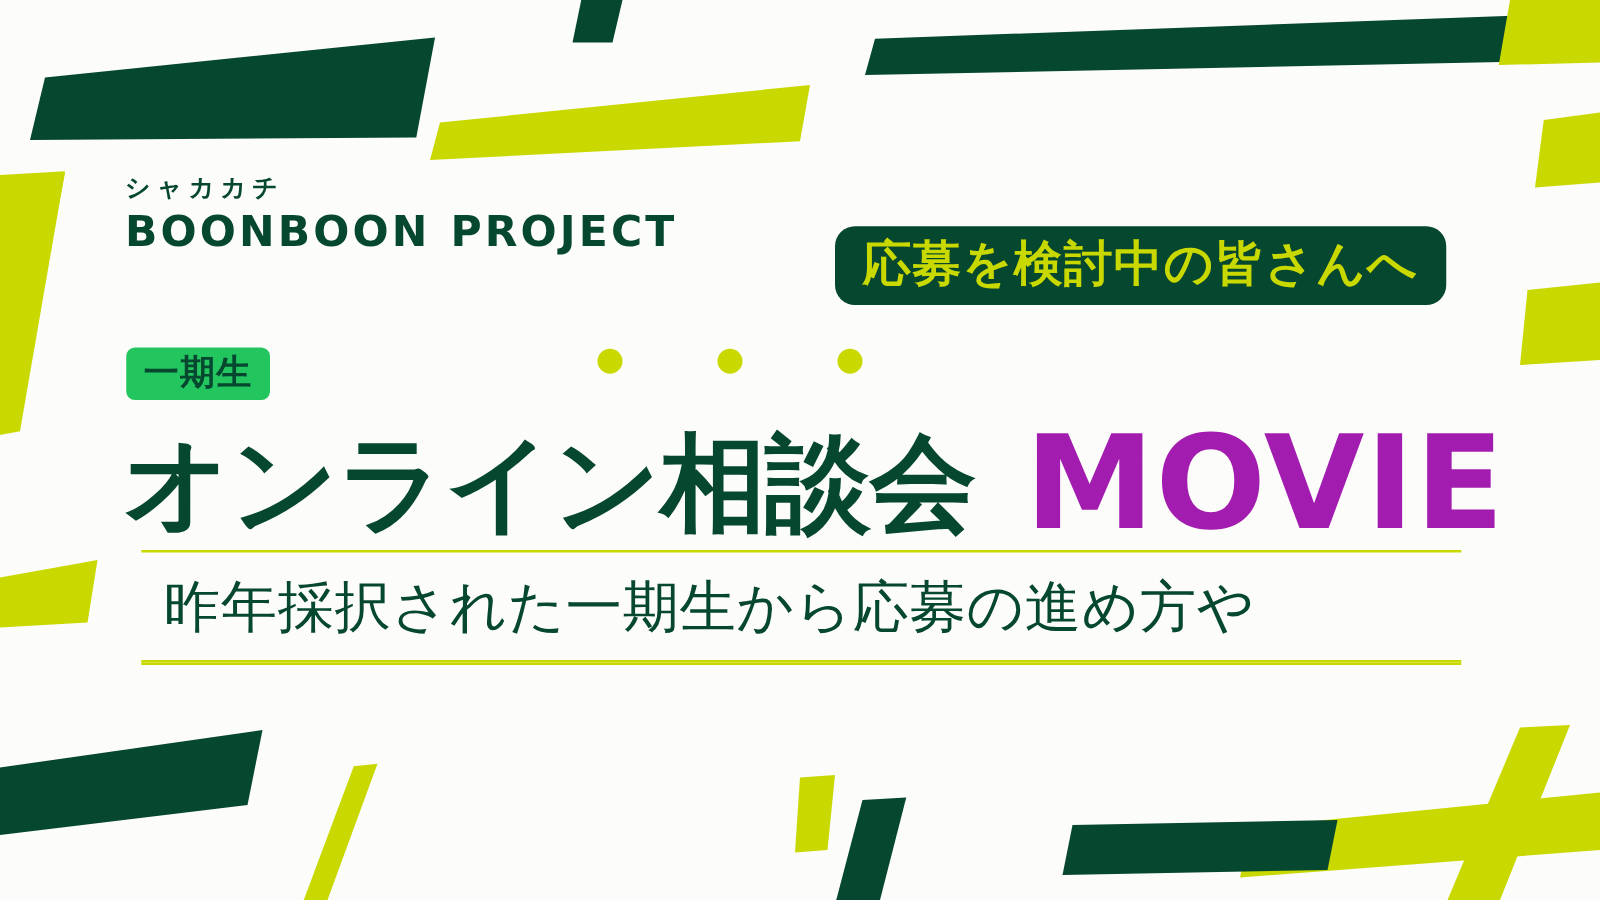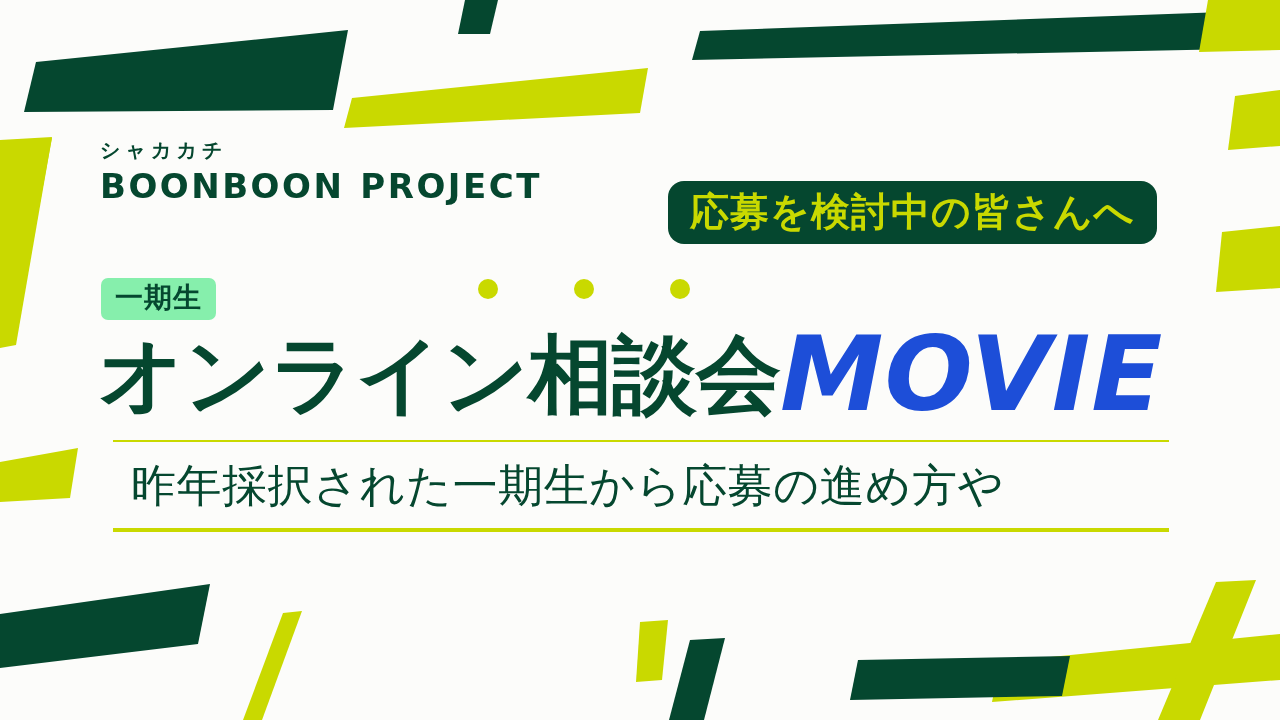--- a/index.html
+++ b/index.html
@@ -58,56 +58,56 @@
     font-weight:700;
     letter-spacing:1px;
     line-height:1;
     white-space:nowrap;
   }
 
   
   .cohort-tag {
     position:absolute;
     left:101px; top:278px;
-    background:#86efac;
+    background:#22c55e;
     color:#05472f;
     border-radius:7px;
     padding:6px 14px 8px 14px;
     font-size:28px;
     font-weight:700;
     letter-spacing:1px;
     line-height:1;
     white-space:nowrap;
   }
 
   
   .headline {
     position:absolute;
-    left:98px; top:316px;
+    left:98px; top:328px;
     display:flex;
     align-items:baseline;
     white-space:nowrap;
     text-align:right;
   }
   .headline-jp {
     font-size:85px;
     font-weight:700;
     color:#05472f;
     letter-spacing:-1px;
     line-height:1;
   }
   .headline-en {
     font-size:104px;
     font-weight:700;
-    color:#1d4ed8;
+    color:#a21caf;
     letter-spacing:1px;
     line-height:1;
+    margin-left:40px;
     position:relative;
     top:6px;
-    font-style:italic;
   }
 
   
   .dot {
     position:absolute;
     width:20px; height:20px;
     border-radius:50%;
     background:#c9d900;
     z-index:6;
   }

